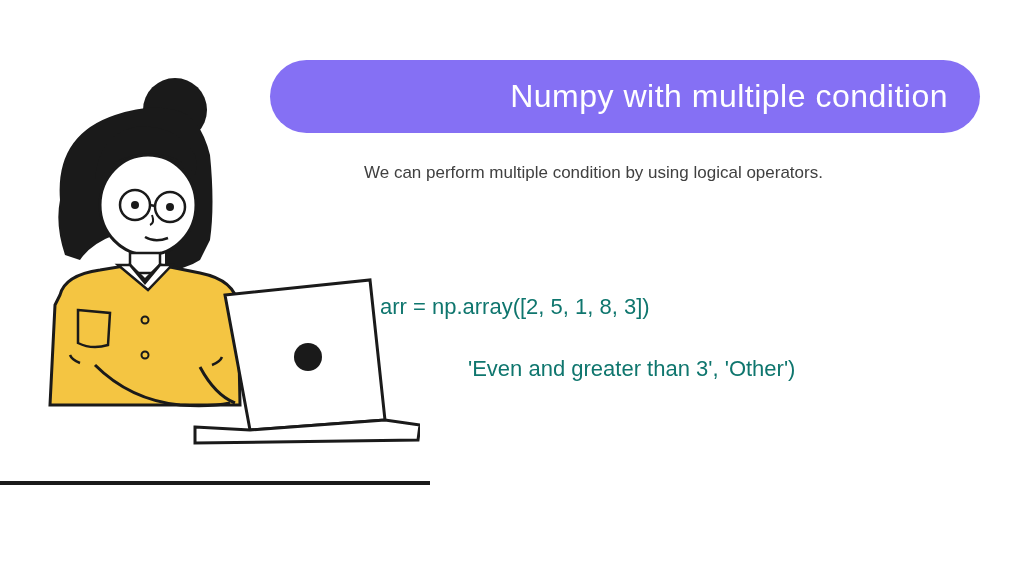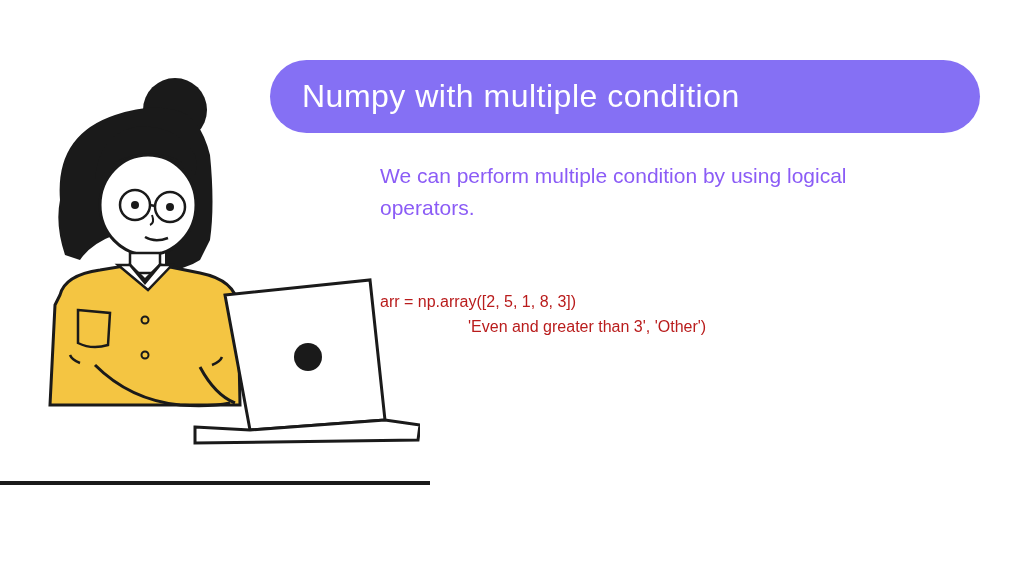--- a/index.html
+++ b/index.html
@@ -32,54 +32,55 @@
       background: #1a1a1a;
     }
     .title-pill {
       position: absolute;
       left: 270px;
       top: 60px;
       width: 710px;
       background: #8570f4;
       border-radius: 40px;
       padding: 18px 32px;
-      text-align: left;
+      text-align: right;
     }
     .title-text {
       color: #ffffff;
       font-size: 32px;
       font-weight: 500;
       letter-spacing: 0.5px;
     }
     .description {
       position: absolute;
-      left: 380px;
+      left: 364px;
       top: 160px;
       width: 520px;
-      font-size: 21px;
+      font-size: 17px;
       line-height: 1.5;
-      color: #8b5cf6;
+      color: #404040;
       font-weight: 400;
     }
     .code-block {
       position: absolute;
       left: 380px;
       top: 290px;
       width: 600px;
-      font-size: 16px;
+      font-size: 22px;
       line-height: 1.55;
-      color: #b91c1c;
+      color: #0f766e;
       font-weight: 400;
       font-family: -apple-system, BlinkMacSystemFont, 'Segoe UI', Arial, sans-serif;
     }
     .code-line {
       display: block;
     }
     .code-indent {
       padding-left: 88px;
+      margin-top: 28px;
     }
   </style>
 </head>
 <body>
 
 <div class="container">
 
   <div class="illustration">
     <svg viewBox="0 0 420 420" xmlns="http://www.w3.org/2000/svg">
 

